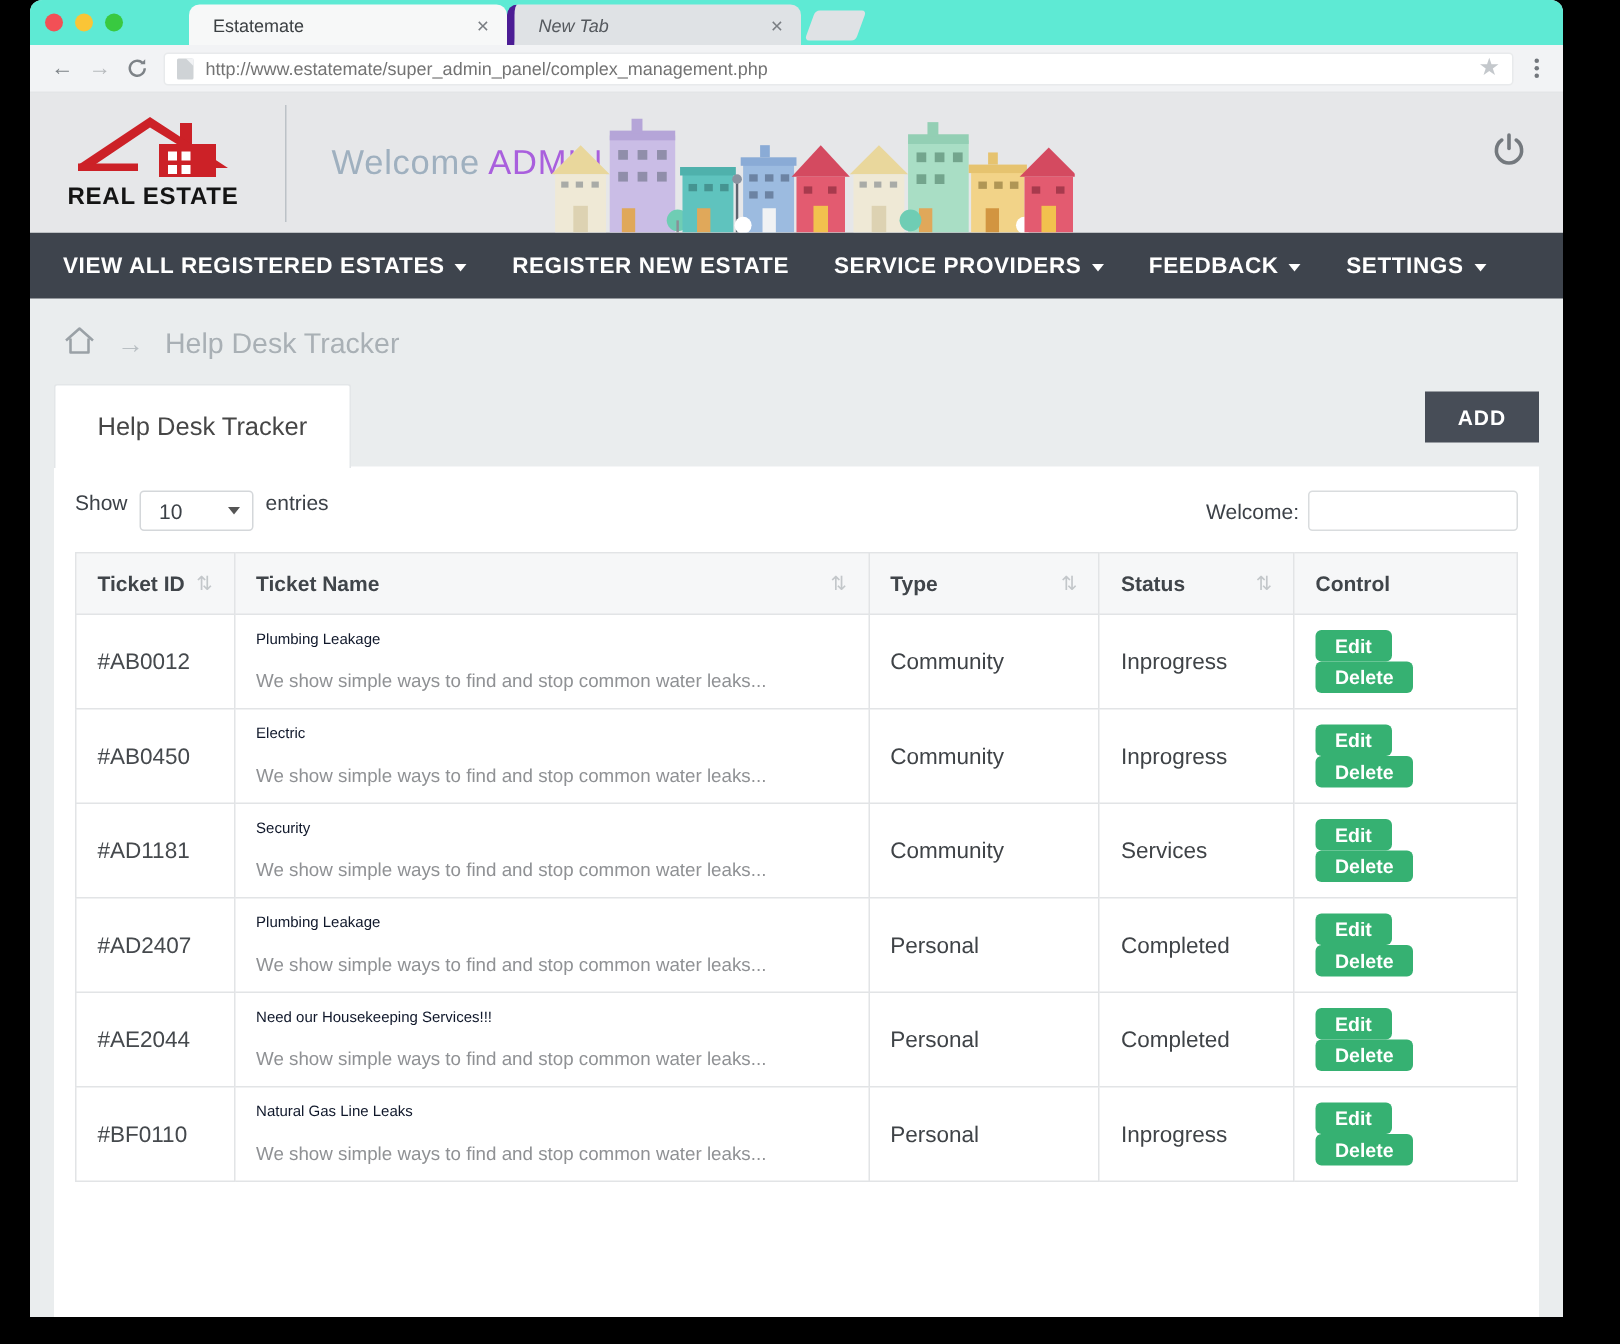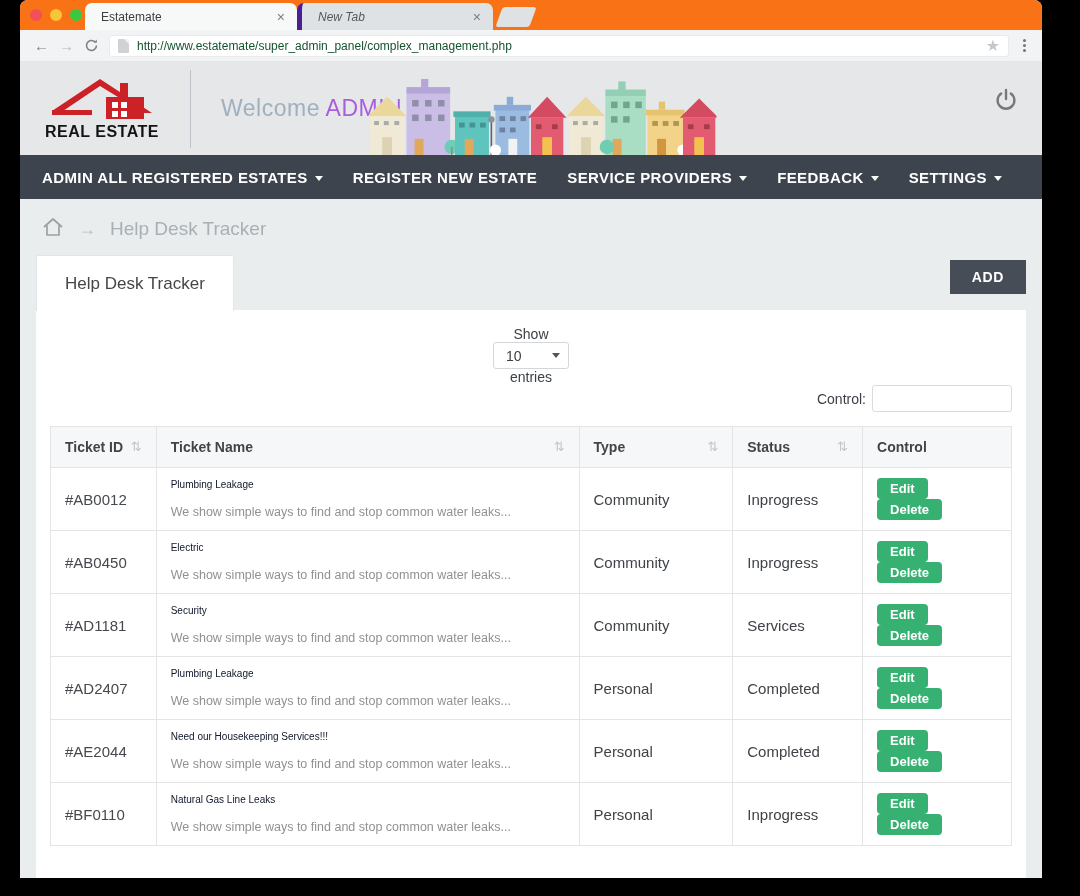--- a/index.html
+++ b/index.html
@@ -9,39 +9,39 @@
     font-family:"Liberation Sans", sans-serif;
     position:relative;
     overflow:hidden;
   }
   .window {
     position:absolute; left:20px; top:0; width:1022px; height:878px;
     border-radius:8px 8px 0 0; overflow:hidden; background:#eaedee;
     display:flex; flex-direction:column;
   }
   
-  .tabbar { height:30px; background:#f97316; position:relative; display:flex; align-items:flex-end; flex:none; }
+  .tabbar { height:30px; background:#5eead4; position:relative; display:flex; align-items:flex-end; flex:none;padding-left:41px; }
   .lights { position:absolute; left:10px; top:9px; display:flex; gap:8px; }
   .light { width:12px; height:12px; border-radius:50%; }
   .light.red { background:#f25056; } .light.yellow { background:#fac536; } .light.green { background:#39c940; }
   .tab { height:27px; display:flex; align-items:center; padding:0 10px 0 16px; font-size:12px; color:#3c4043; position:relative; }
   .tab.active { background:#f7f8f8; margin-left:65px; width:212px; border-radius:7px 7px 0 0; z-index:2; }
   .tab.inactive { background:#dfe2e5; width:196px; border-radius:7px 7px 0 0; border-left:5px solid #4c1d95; color:#55595e; }
   .tab .tab-title { flex:1; white-space:nowrap; overflow:hidden; font-style:italic; }
   .tab.active .tab-title { font-style:normal; }
   .tab-close { color:#7a7e83; font-size:14px; padding:0 2px; cursor:default; }
   .newtab-btn { width:34px; height:20px; background:#dfe2e5; margin:0 0 3px 6px; transform:skewX(-20deg); border-radius:3px; }
   .urlrow { height:32px; background:#f2f3f5; display:flex; align-items:center; padding:0 12px 0 14px; gap:10px; flex:none; border-bottom:1px solid #e3e5e7; }
   .navarrow { font-size:15px; line-height:1; }
   .back { color:#7d8287; } .fwd { color:#b7babd; }
   .reload svg { display:block; }
   .urlpill { flex:1; height:22px; background:#fff; border:1px solid #e8eaec; border-radius:3px; display:flex; align-items:center; padding:0 8px; gap:8px; }
   .doc-icon { width:11px; height:14px; background:#cfd3d6; border-radius:1px; position:relative; flex:none; }
   .doc-icon::after { content:""; position:absolute; right:0; top:0; border-style:solid; border-width:0 5px 5px 0; border-color:transparent #f2f3f5 transparent transparent; }
-  .urltext { font-size:12px; color:#14532d; white-space:nowrap; overflow:hidden; flex:1; }
+  .urltext { font-size:12px; color:#737373; white-space:nowrap; overflow:hidden; flex:1; }
   .star { color:#c4c8cc; font-size:16px; line-height:1; }
   .menu-dots { display:flex; flex-direction:column; gap:2px; padding:0 4px; }
   .menu-dots i { width:3px; height:3px; border-radius:50%; background:#73777c; }
   
   .header { height:93px; background:#e6e7e9; display:flex; align-items:center; flex:none; position:relative; }
   .logo { margin-left:22px; width:120px; text-align:center; flex:none; }
   .logo-text { font-size:16px; font-weight:700; color:#141414; letter-spacing:0.5px; margin-top:-4px; white-space:nowrap; }
   .hdr-divider { width:1px; height:78px; background:#bcc2c7; margin:0 30px 0 28px; flex:none; }
   .welcome { font-size:23px; color:#9fb0bf; letter-spacing:0.5px; white-space:nowrap; }
   .welcome .admin { color:var(--purple); }
@@ -53,21 +53,21 @@
   .caret { width:0; height:0; border-left:4px solid transparent; border-right:4px solid transparent; border-top:5px solid #fff; margin-top:2px; }
   
   .content { flex:1; display:flex; flex-direction:column; padding:0 16px; }
   .breadcrumb { display:flex; align-items:center; gap:14px; padding:18px 6px 14px 6px; }
   .bc-text { font-size:19px; color:#a9b0b5; }
   .bc-arrow { font-size:18px; color:#b9bfc3; }
   .tab-row { display:flex; align-items:flex-end; }
   .panel-tab { background:#fff; border:1px solid #e3e6e8; border-bottom:none; border-radius:2px 2px 0 0; padding:18px 28px 17px 28px; font-size:17px; color:#464646; position:relative; z-index:2; }
   .add-btn { margin-left:auto; margin-bottom:17px; background:var(--dark); color:#fff; border:none; border-radius:0; font-size:14px; font-weight:600; letter-spacing:0.6px; padding:9px 22px; cursor:pointer; font-family:inherit; }
   .card { background:#fff; flex:1; margin-top:-1px; padding:16px 14px 0 14px; display:flex; flex-direction:column; }
-  .controls { display:flex; align-items:center; margin-bottom:14px; font-size:14px; color:#3c4147;flex-direction:column; }
+  .controls { display:flex; margin-bottom:14px; font-size:14px; color:#3c4147; }
   .show-select { display:inline-flex; align-items:center; justify-content:space-between; width:76px; height:27px; border:1px solid #d4d7da; border-radius:3px; background:#fff; margin:0 8px; padding:0 8px 0 12px; cursor:pointer; }
   .show-select .caret-dark { width:0;height:0;border-left:4px solid transparent;border-right:4px solid transparent;border-top:5px solid #555; }
   .search-wrap { margin-left:auto; display:flex; align-items:center; gap:6px; }
   .search-input { width:140px; height:27px; border:1px solid #d9dcde; border-radius:3px; font-family:inherit; font-size:13px; padding:0 6px; outline:none; }
   table { width:100%; border-collapse:collapse; }
   th, td { border:1px solid #e2e4e6; text-align:left; }
   thead th { background:#f6f7f8; font-size:14px; font-weight:700; color:#40454a; padding:12px 14px; }
   .sort-glyph { float:right; color:#c3c7ca; font-size:13px; font-weight:400; }
   td { padding:10px 14px; font-size:15px; color:#3f4347; background:#fff; }
   td.cell-id { color:#45494d; }
@@ -229,21 +229,21 @@
     <span class="power">
       <svg width="24" height="24" viewBox="0 0 24 24">
           <path d="M7.2 5.4a8.4 8.4 0 1 0 9.6 0" fill="none" stroke="#74797e" stroke-width="2.4" stroke-linecap="round"></path>
           <line x1="12" y1="2" x2="12" y2="11" stroke="#74797e" stroke-width="2.4" stroke-linecap="round"></line>
         </svg>
     </span>
   </div>
 
   <nav class="nav" id="nav">
       <div class="nav-item">
-        <span>ADMIN ALL REGISTERED ESTATES</span>
+        <span>VIEW ALL REGISTERED ESTATES</span>
         <span class="caret"></span>
       </div>
       <div class="nav-item">
         <span>REGISTER NEW ESTATE</span>
       </div>
       <div class="nav-item">
         <span>SERVICE PROVIDERS</span>
         <span class="caret"></span>
       </div>
       <div class="nav-item">
@@ -276,21 +276,21 @@
     <div class="card">
 
       <div class="controls">
         <span>Show</span>
         <span class="show-select">
           <span>10</span>
           <span class="caret-dark"></span>
         </span>
         <span>entries</span>
         <span class="search-wrap">
-          <span>Control:</span>
+          <span>Welcome:</span>
           <input class="search-input" type="text" value="" style="">
         </span>
       </div>
 
       <table>
         <colgroup>
           <col class="col-id">
             <col class="col-name">
             <col class="col-type">
             <col class="col-status">

